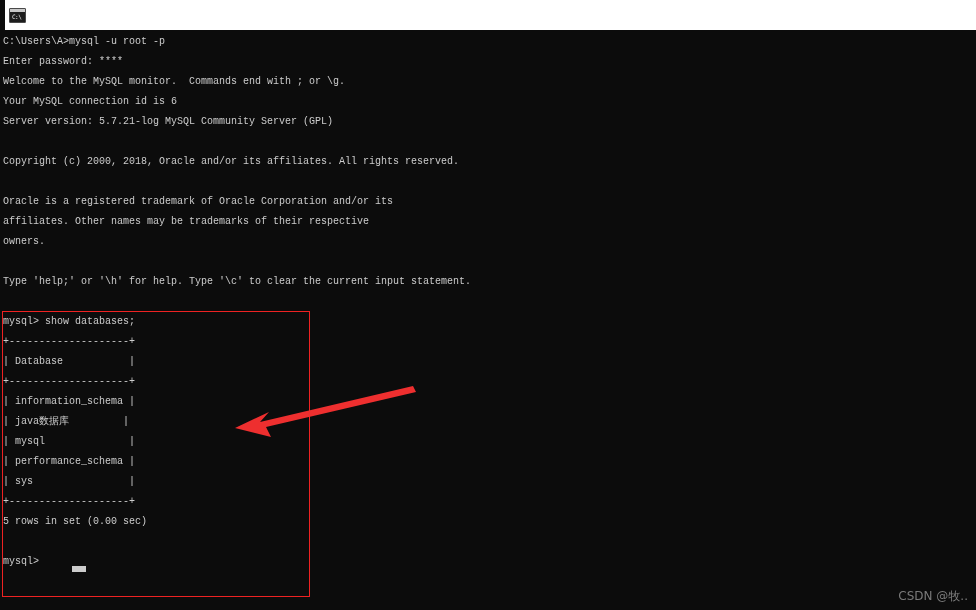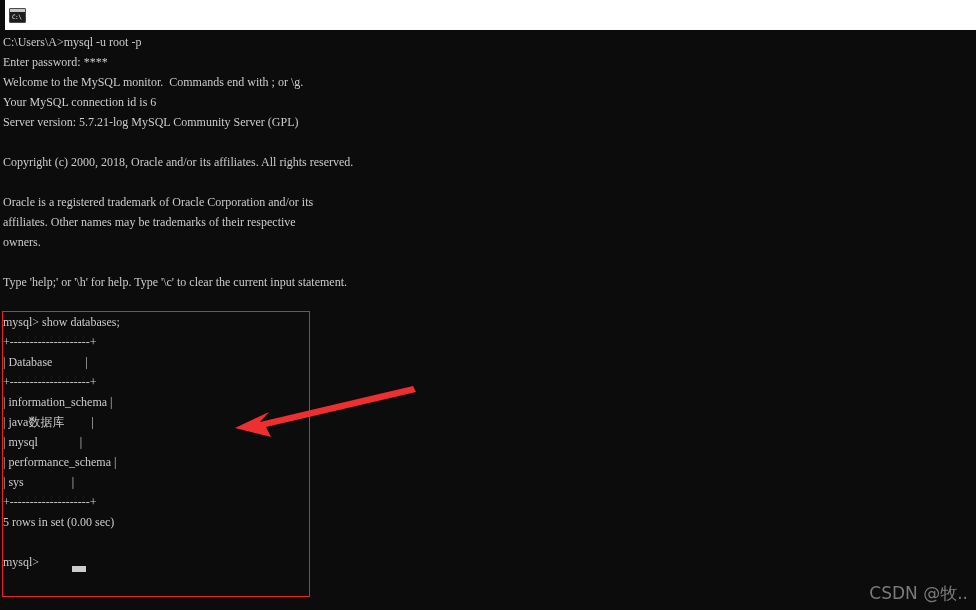--- a/index.html
+++ b/index.html
@@ -87,22 +87,22 @@
     top: 30px;
     width: 976px;
     height: 580px;
     background: #0c0c0c;
   }
   #console-text {
     position: absolute;
     left: 3px;
     top: 2px;
     margin: 0;
-    font-family: Liberation Serif, serif;
-    font-size: 12px;
+    font-family: Liberation Mono, monospace;
+    font-size: 10px;
     line-height: 20px;
     color: #cccccc;
     white-space: pre;
     letter-spacing: 0px;
   }
 
   
   #cursor {
     position: absolute;
     left: 72px;
@@ -133,21 +133,21 @@
     height: 60px;
     pointer-events: none;
   }
 
   
   #watermark {
     position: absolute;
     right: 8px;
     bottom: 5px;
     font-family: "DejaVu Sans", sans-serif;
-    font-size: 17px;
+    font-size: 12px;
     color: #7a7a7a;
     white-space: pre;
   }
 </style>
 </head>
 <body>
 
 <div id="app">
 
   <div id="titlebar">

